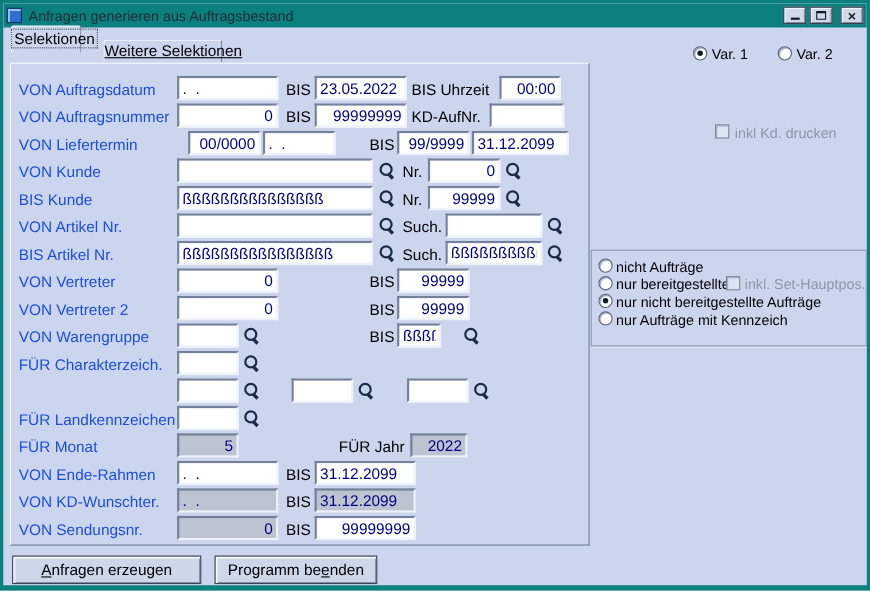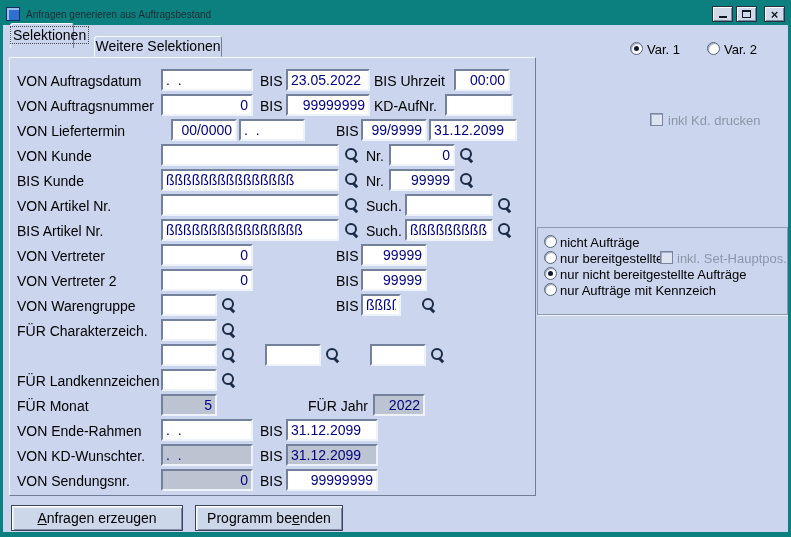--- a/index.html
+++ b/index.html
@@ -6,42 +6,42 @@
   html,body { margin:0; padding:0; background:#ffffff; }
 
   .window { position:relative; width:791px; height:537px; background:#cbd6ee;
             border:3px solid #0c7f7f; border-bottom-width:5px; overflow:hidden; }
 
   
   .titlebar { position:absolute; left:0; top:0; width:100%; height:22px; background:#0c7f7f;
               display:flex; align-items:center; padding:0 3px; }
   .appicon { width:14px; height:14px; background:#2f6fd0; border:1px solid #12305e;
              box-shadow: inset 2px 2px 0 #9cc0ee; flex:0 0 auto; }
-  .title { font-size:10px; color:#1f2c33; margin-left:6px; flex:1 1 auto; white-space:nowrap; }
+  .title { font-size:13px; color:#1f2c33; margin-left:6px; flex:1 1 auto; white-space:nowrap; }
   .tb-btn { width:21px; height:16px; background:#cfd9ea; border:1px solid #273140;
             box-shadow: inset 1px 1px 0 #ffffff, inset -1px -1px 0 #7b879e;
             margin-left:3px; display:flex; align-items:center; justify-content:center; cursor:pointer; }
   .tb-close { margin-left:7px; }
   .glyph-min { width:8px; height:2px; background:#101820; align-self:flex-end; margin-bottom:3px; }
   .glyph-max { width:9px; height:8px; border:1px solid #101820; border-top-width:2px; }
   .glyph-close { font-size:13px; font-weight:bold; color:#101820; line-height:1; }
 
   
   .tab { position:absolute; text-align:center; background:#cbd6ee; border:1px solid;
          border-color:#f4f8ff #6f7d98 #cbd6ee #f4f8ff; border-radius:3px 3px 0 0;
          font-size:14px; color:#000; cursor:pointer; white-space:nowrap; }
   .tab-active { left:7px; top:20px; width:64px; height:25px; line-height:23px; z-index:3; border-bottom:none; }
-  .tab-inactive { left:91px; top:33px; width:128px; height:21px; line-height:19px; z-index:1; }
+  .tab-inactive { left:91px; top:33px; width:108px; height:21px; line-height:19px; z-index:1;text-decoration:underline; }
   .tab-focus { outline:1px dotted #4a4a4a; padding:0 2px; }
   .panel { position:absolute; left:6px; top:54px; width:527px; height:439px; z-index:2;
            border:1px solid; border-color:#f4f8ff #6f7d98 #6f7d98 #f4f8ff; }
 
   
   .row { position:absolute; left:0; width:100%; height:24px; z-index:4; }
-  .lbl { position:absolute; left:14px; top:4px; font-size:14px; color:#000000; white-space:nowrap; }
+  .lbl { position:absolute; left:14px; top:4px; font-size:14px; color:#1d4ed8; white-space:nowrap; }
   .sublbl { position:absolute; top:4px; font-size:14px; color:#000; white-space:nowrap; }
   .field { position:absolute; top:0; height:22px; border:2px solid;
            border-color:#73819c #eef3fb #eef3fb #73819c; background:#ffffff; color:#000080;
            font-size:14px; padding:0 3px; }
   input.field { outline:none; }
   .num { text-align:right; }
   .grayfield { background:#bcc4d2; }
 
   
   .mag { position:absolute; top:3px; width:16px; height:16px; cursor:pointer; }

